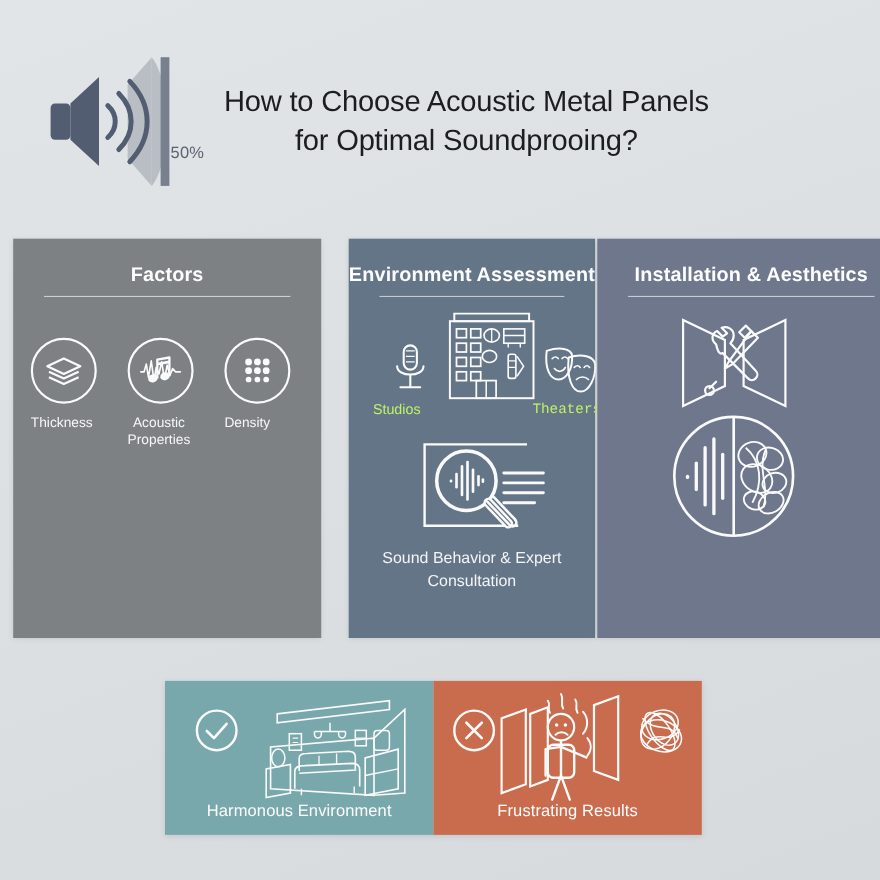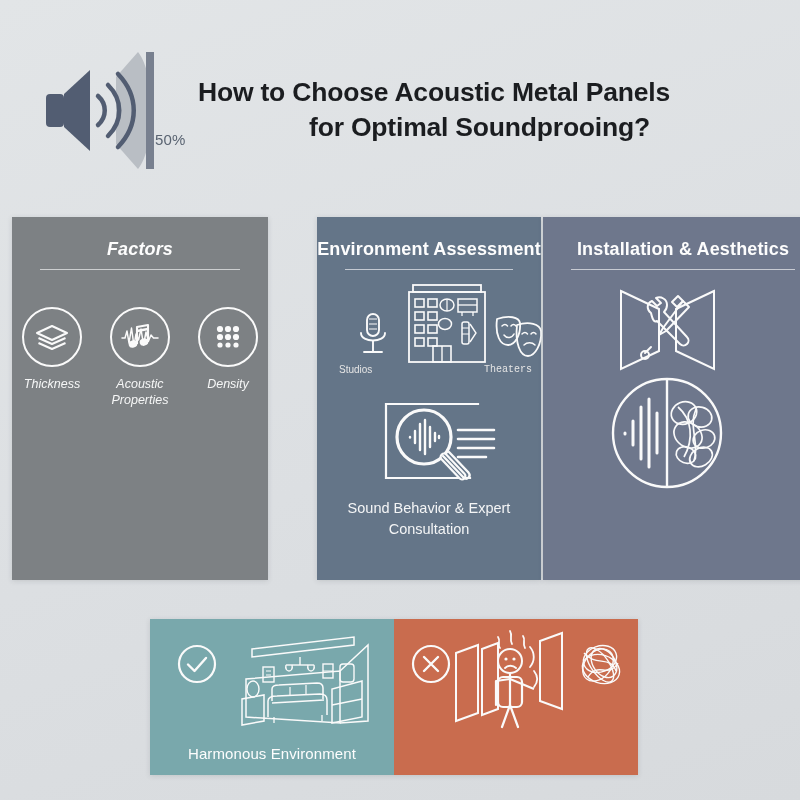--- a/index.html
+++ b/index.html
@@ -39,36 +39,35 @@
     letter-spacing: .2px;
   }
   .title-block {
     position: absolute;
     left: 198px; top: 75px;
     width: 452px;
     text-align: center;
   }
   .title-line {
     font-size: 26.5px;
-    font-weight: bold;
+    font-weight: normal;
     color: #1b1d20;
     line-height: 1.32;
     letter-spacing: -0.2px;
     white-space: nowrap;
-    text-align: right;
   }
 
   
   .panel {
     position: absolute;
     top: 217px;
     height: 363px;
     box-shadow: 0 1px 5px rgba(60,66,75,.16);
   }
-  .panel-1 { left: 12px;  width: 256px; background: #7d8184; font-style: italic; }
+  .panel-1 { left: 12px;  width: 280px; background: #7d8184; }
   .panel-2 { left: 277px; width: 224px; background: #647588; margin-left: 40px; }
   .panel-3 { left: 543px; width: 280px; background: #6e778c; }
 
   .panel-title {
     position: absolute;
     left: 0; right: 0;
     top: 22px;
     text-align: center;
     color: #fdfdfd;
     font-size: 18px;
@@ -97,51 +96,51 @@
     top: 90px;
     left: 0; right: 0;
     display: flex;
     justify-content: center;
     gap: 16px;
   }
   .factor-item {
     width: 72px;
     display: flex;
     flex-direction: column;
-    align-items: center;
+    align-items: flex-start;
   }
   .factor-circle {
     width: 56px; height: 56px;
     border-radius: 50%;
     border: 2px solid #fafafa;
     display: flex;
     align-items: center;
     justify-content: center;
   }
   .factor-label {
     margin-top: 9px;
     color: #f6f7f7;
     font-size: 12.5px;
     line-height: 1.3;
     text-align: center;
   }
   .mini-label {
     position: absolute;
-    color: #e5e5e5;
-    font-size: 10px;
+    color: #bef264;
+    font-size: 13px;
     white-space: nowrap;
   }
 
   .svg-abs { position: absolute; }
 
   
   .bottom-bar {
     position: absolute;
     left: 150px; top: 619px;
-    width: 488px; height: 156px;
+    width: 488px; height: 140px;
     display: flex;
     box-shadow: 0 1px 5px rgba(60,66,75,.16);
   }
   .bottom-half {
     position: relative;
     height: 100%;
   }
   .bottom-left  { width: 244px; background: #79a8ac; }
   .bottom-right { width: 244px; background: #c96c4e; }
   .bottom-label {
@@ -466,17 +465,18 @@
             <ellipse cx="27" cy="32" rx="19" ry="14" transform="rotate(18 27 32)"></ellipse>
             <ellipse cx="24" cy="28" rx="13" ry="18" transform="rotate(40 24 28)"></ellipse>
             <ellipse cx="30" cy="26" rx="11" ry="16" transform="rotate(-35 30 26)"></ellipse>
             <ellipse cx="26" cy="28" rx="20" ry="9" transform="rotate(55 26 28)"></ellipse>
             <path d="M10 16 C22 30, 36 18, 42 34"></path>
             <path d="M14 40 C24 24, 34 42, 44 26"></path>
           </g>
         </svg>
       </div>
 
+      <div class="bottom-label">Frustrating Results</div>
     </div>
 
   </div>
 
 </div>
 
 </body></html>

